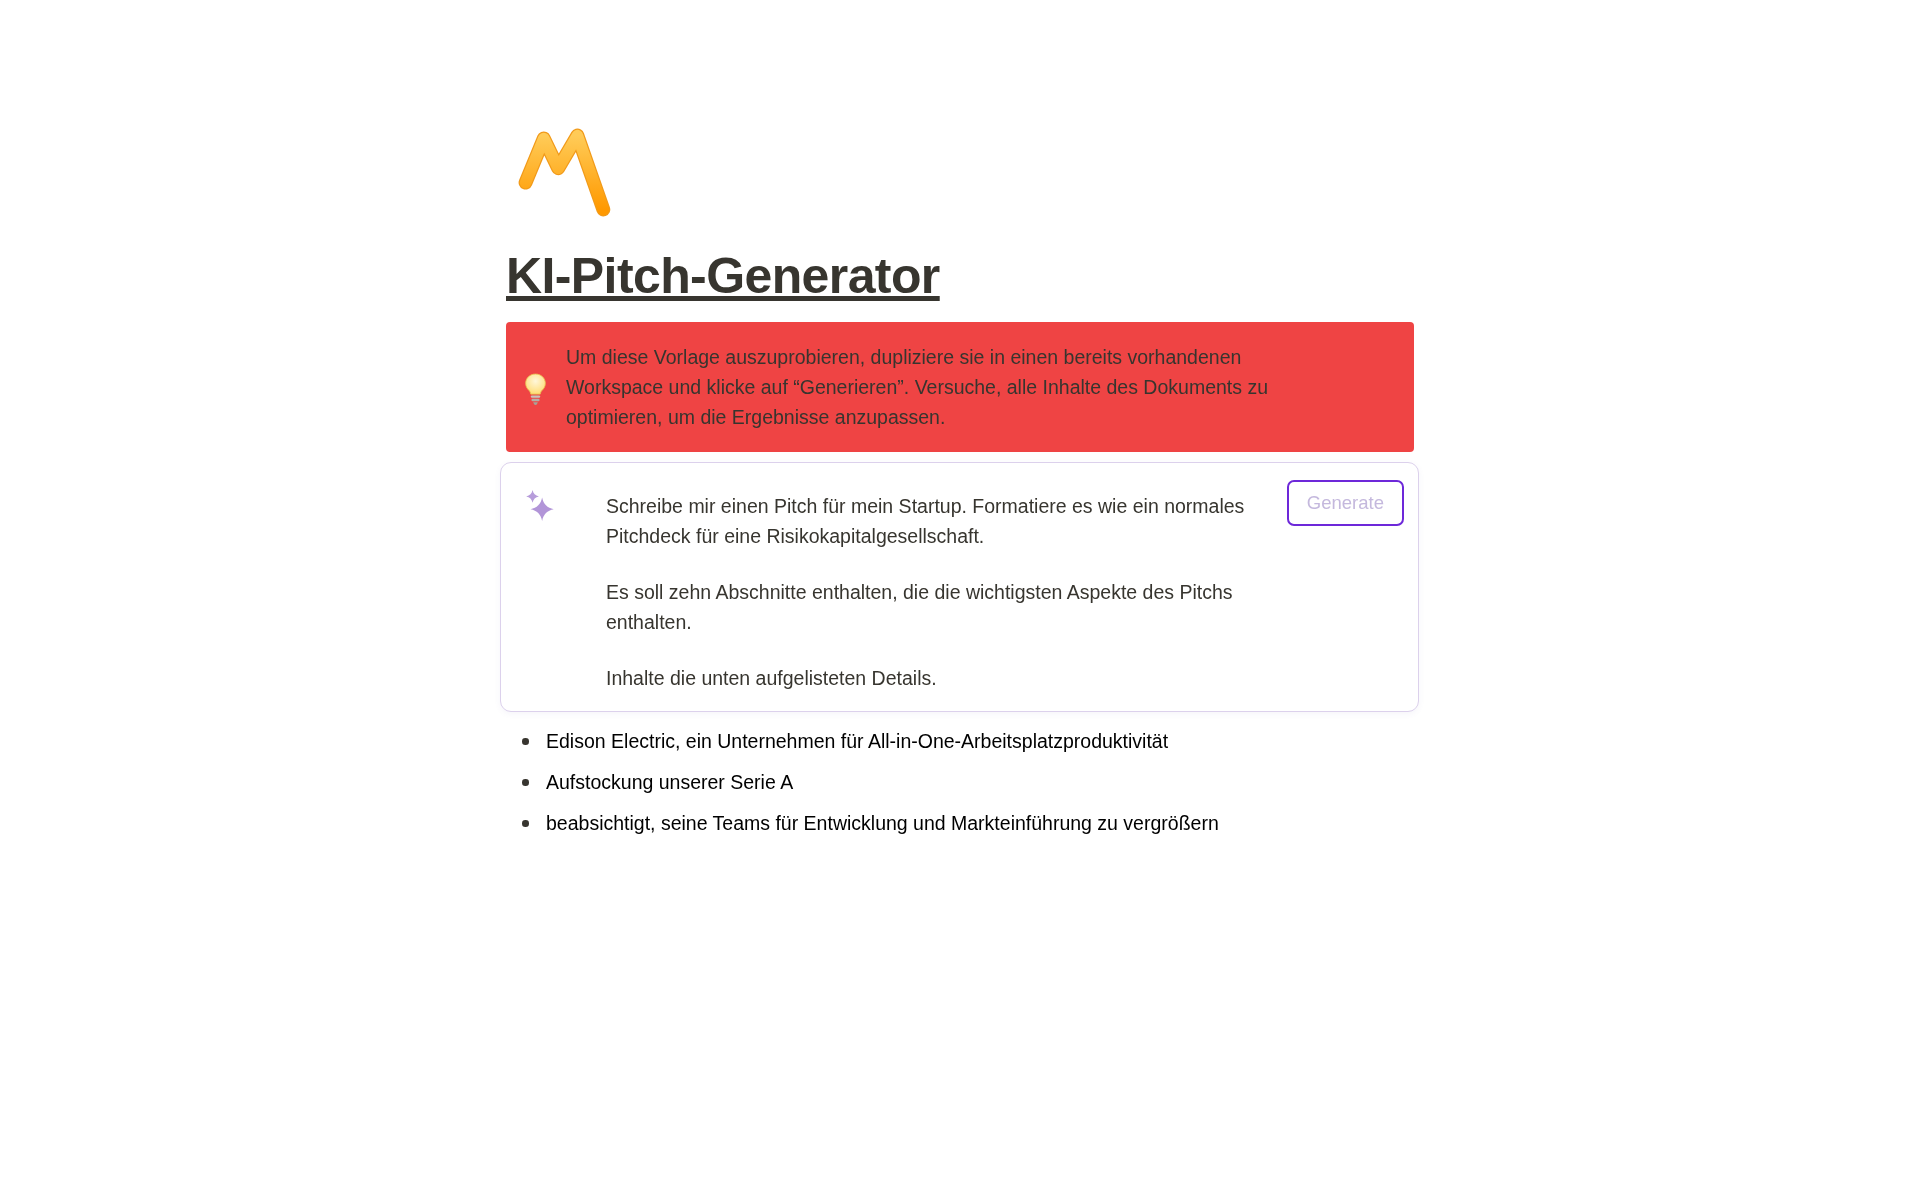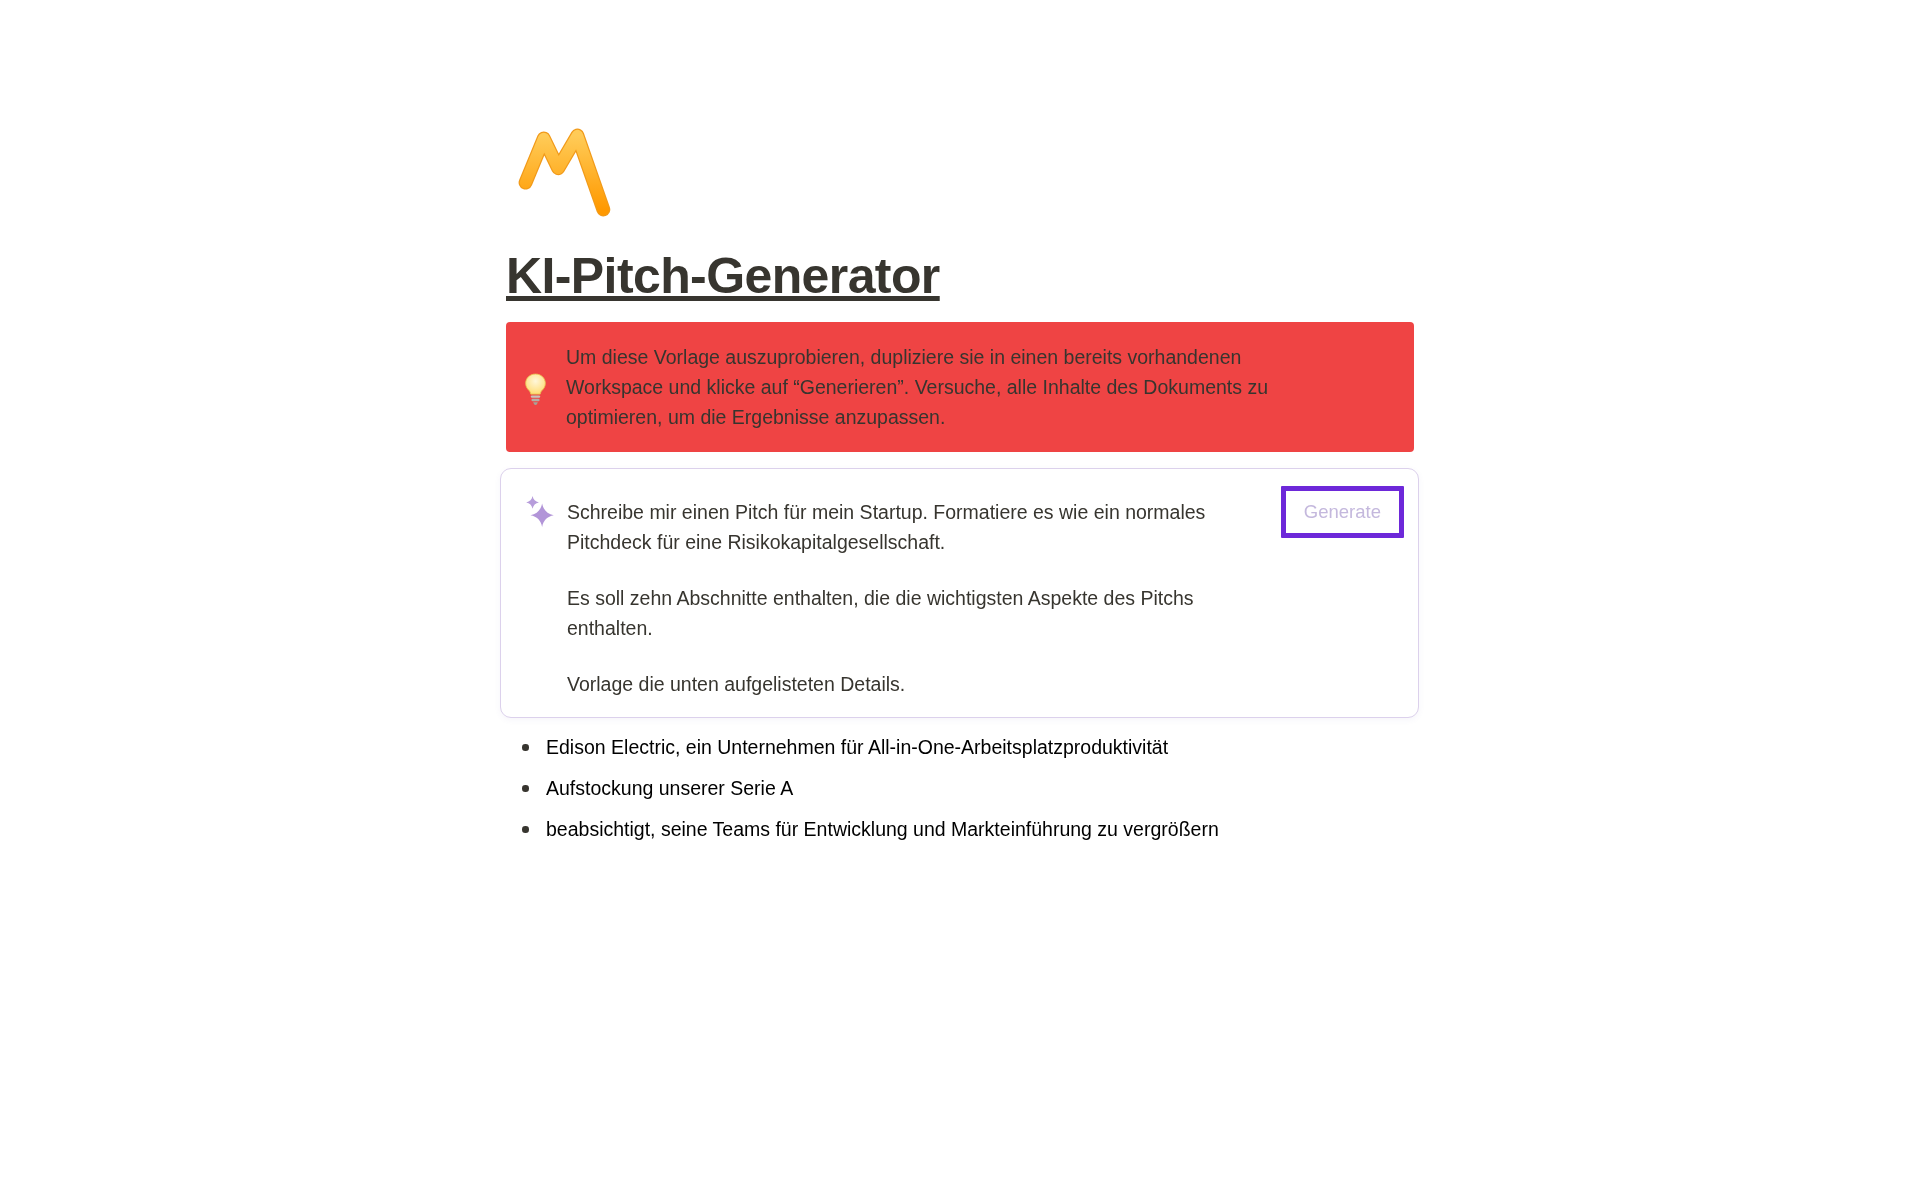--- a/index.html
+++ b/index.html
@@ -31,41 +31,41 @@
   .callout-emoji { flex:0 0 auto; width:27px; height:32px; margin-top:3px; }
   .callout-text {
     margin-left:17px;
     font-size:19.5px; line-height:30px;
     white-space:pre-line; color:#37352f;
   }
 
   
   .prompt-box {
     position:relative;
-    margin:16px 0 0 -6px;
+    margin:10px 0 0 -6px;
     width:919px;
     background:#ffffff;
     border:1.5px solid #dcd1ec;
     border-radius:11px;
-    padding:28px 160px 16px 66px;
+    padding:28px 160px 16px 105px;
     box-shadow:0 2px 6px rgba(103,80,164,0.06);
     min-height:250px;
   }
   .sparkle-icon { position:absolute; left:24px; top:26px; width:30px; height:34px; }
   .prompt-paragraph {
     font-size:19.5px; line-height:30px; color:#37352f;
     white-space:pre-line;
     margin-bottom:26px;
   }
   .prompt-paragraph:last-child { margin-bottom:0; }
   .generate-button {
     position:absolute; top:17px; right:14px;
     background:#ffffff;
-    border:5px solid #6d28d9;
-    border-radius:1px;
+    border:2px solid #6d28d9;
+    border-radius:7px;
     padding:10px 18px;
     font-family:"Liberation Sans","DejaVu Sans",sans-serif;
     font-size:18.5px;
     color:#c4b8dd;
     cursor:pointer;
   }
 
   
   .details-heading {
     margin-top:41px;
@@ -125,21 +125,21 @@
   <div class="prompt-box">
     <svg class="sparkle-icon" viewBox="0 0 28 32">
       <path d="M16 8 C17.2 14.2 20.8 17.8 27 19 C20.8 20.2 17.2 23.8 16 30 C14.8 23.8 11.2 20.2 5 19 C11.2 17.8 14.8 14.2 16 8 Z" fill="#b295d8"></path>
       <path d="M7 1 C7.7 4.4 9.6 6.3 13 7 C9.6 7.7 7.7 9.6 7 13 C6.3 9.6 4.4 7.7 1 7 C4.4 6.3 6.3 4.4 7 1 Z" fill="#b79ddb"></path>
     </svg>
     <div>
       <p class="prompt-paragraph">Schreibe mir einen Pitch für mein Startup. Formatiere es wie ein normales
 Pitchdeck für eine Risikokapitalgesellschaft.</p>
       <p class="prompt-paragraph">Es soll zehn Abschnitte enthalten, die die wichtigsten Aspekte des Pitchs
 enthalten.</p>
-      <p class="prompt-paragraph">Vorlage die unten aufgelisteten Details.</p>
+      <p class="prompt-paragraph">Inhalte die unten aufgelisteten Details.</p>
     </div>
     <button class="generate-button">Generate</button>
   </div>
 
   <ul class="details-list">
     <li class="details-item">Edison Electric, ein Unternehmen für All-in-One-Arbeitsplatzproduktivität</li>
     <li class="details-item">Aufstockung unserer Serie A</li>
     <li class="details-item">beabsichtigt, seine Teams für Entwicklung und Markteinführung zu vergrößern</li>
   </ul>
 

